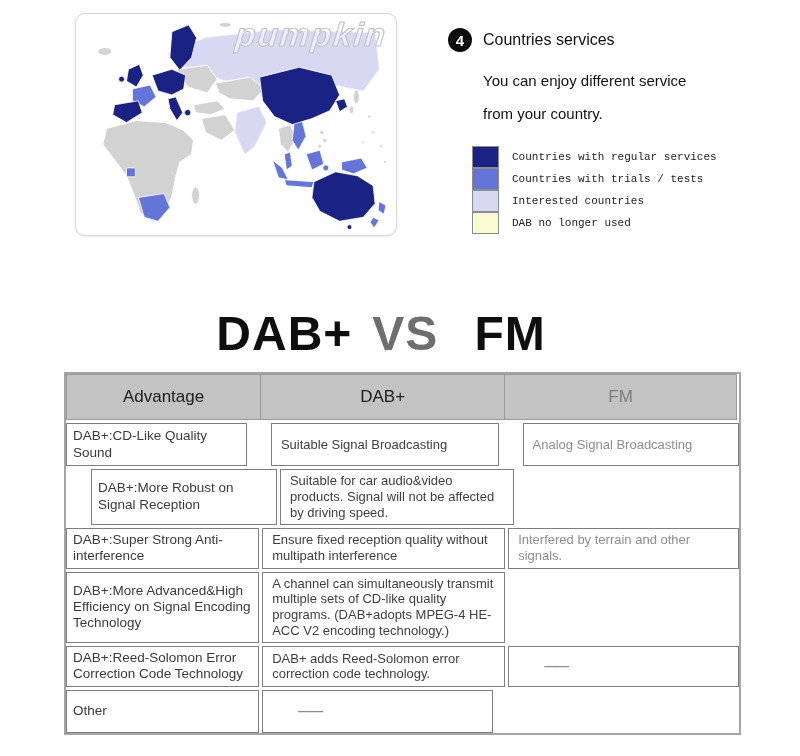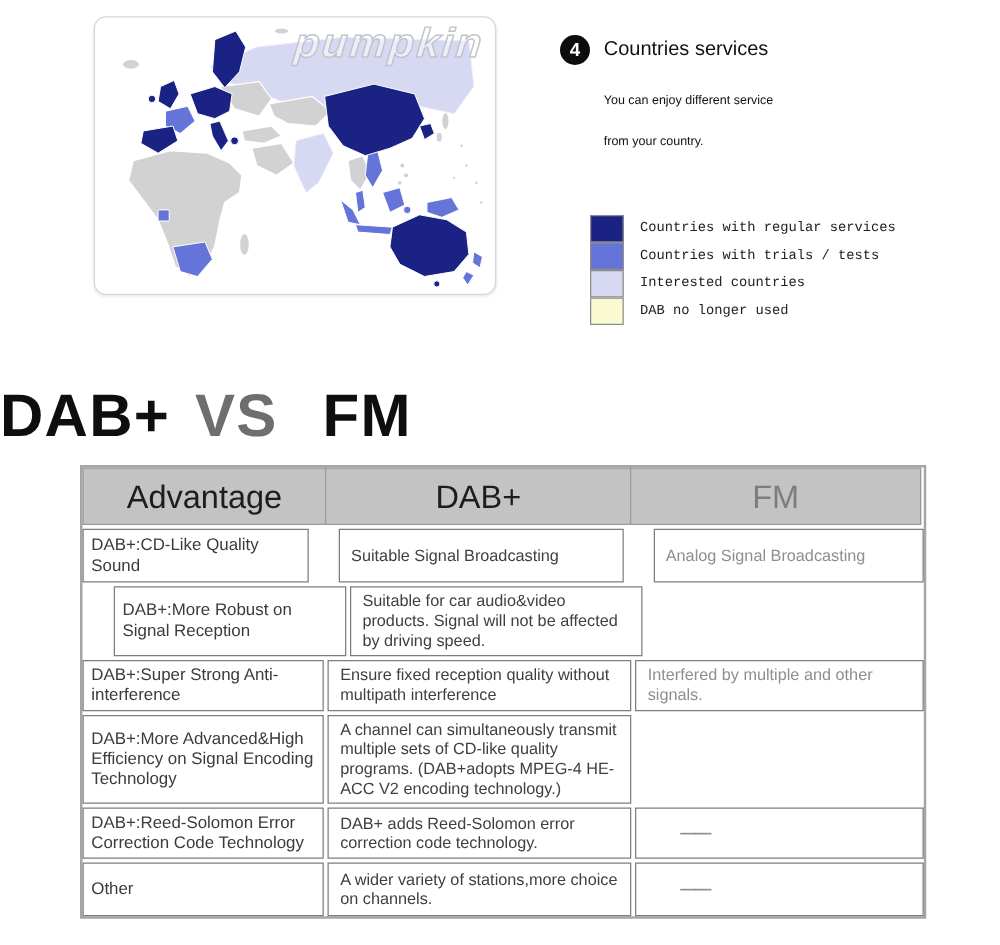--- a/index.html
+++ b/index.html
@@ -37,65 +37,65 @@
   }
   
   .feature{position:absolute;left:448px;top:28px;width:345px;}
   .feature-head{display:flex;align-items:center;}
   .num-badge{
     width:24px;height:24px;border-radius:50%;background:#0d0d0d;color:#fff;
     font-size:15px;font-weight:bold;display:flex;align-items:center;justify-content:center;
     flex:0 0 24px;
   }
   .feature-title{margin-left:11px;font-size:16px;color:#111;}
-  .feature-desc{margin-left:35px;margin-top:12px;font-size:10px;line-height:33px;color:#111;}
-  
-  .legend{position:absolute;left:452px;top:172px;padding-left:20px;}
+  .feature-desc{margin-left:35px;margin-top:12px;font-size:15px;line-height:33px;color:#111;}
+  
+  .legend{position:absolute;left:452px;top:146px;padding-left:20px;}
   .legend-row{display:flex;align-items:center;height:22px;}
   .legend-swatch{
     width:27px;height:22px;border:1px solid #8c8c8c;margin-top:-1px;flex:0 0 27px;
   }
   .legend-label{
     margin-left:13px;font-family:"Liberation Mono","DejaVu Sans Mono",monospace;
     font-size:11px;color:#222;white-space:nowrap;
   }
   
   .versus-title{
-    position:absolute;left:0;top:306px;width:762px;
+    position:absolute;left:0;top:306px;width:762px;text-align:center;
     font-size:48px;font-weight:bold;letter-spacing:1px;color:#0e0e0e;white-space:nowrap;
   }
   .versus-title .vs{margin-left:20px;}
   .versus-title .fm{margin-left:36px;}
   
   .cmp-table{
     position:absolute;left:64px;top:372px;width:677px;
     border:2px solid #a5a5a5;background:#fff;
   }
   .cmp-head{display:flex;}
   .cmp-head .hcell{
     background:#c3c3c3;border:1px solid #9a9a9a;margin-left:-1px;
     height:46px;display:flex;align-items:center;justify-content:center;
-    font-size:26px;color:#1d1d1d;
+    font-size:17px;color:#1d1d1d;
   }
   .cmp-head .hcell:first-child{margin-left:0;}
   .cmp-head .h-fm{color:#7d7d7d;}
   .w1{width:29.0%;}
   .w2{width:36.4%;}
   .w3{width:34.6%;}
   .cmp-row{display:flex;gap:3px;margin-top:3px;}
   .cmp-row:last-child{margin-bottom:0;border-radius:14px;}
   .cmp-row .cell{
     border:1px solid #7e7e7e;display:flex;align-items:center;
     font-size:13px;line-height:1.22;
   }
   .cmp-row .c-adv{width:calc(29.0% - 2px);padding:3px 6px;font-size:13.5px;color:#3b3b3b;}
   .cmp-row .c-dab{width:calc(36.4% - 2px);padding:3px 9px;color:#3f3f3f;}
   .cmp-row .c-fm{width:calc(34.6% - 2px);padding:3px 9px;color:#8e8e8e;}
   .r1{min-height:43px;gap:24px;} .r2{min-height:47px;margin-left:25px;} .r3{min-height:40px;}
-  .r4{min-height:66px;} .r5{min-height:40px;} .r6{min-height:43px;}
+  .r4{min-height:66px;} .r5{min-height:40px;justify-content:center;} .r6{min-height:43px;}
   .fm-dash{
     color:#2a2a2a;font-weight:bold;font-size:15px;letter-spacing:-1px;
     padding-left:35px !important;
   }
 </style>
 </head>
 <body>
 
 <div class="map-frame">
   <svg viewBox="0 0 322 224">
@@ -210,32 +210,31 @@
   </div>
 
   <div class="cmp-row r2">
     <div class="cell c-adv">DAB+:More Robust on Signal Reception</div>
     <div class="cell c-dab">Suitable for car audio&amp;video products. Signal will not be affected by driving speed.</div>
   </div>
 
   <div class="cmp-row r3">
     <div class="cell c-adv">DAB+:Super Strong Anti-interference</div>
     <div class="cell c-dab">Ensure fixed reception quality without multipath interference</div>
-    <div class="cell c-fm">Interfered by multiple and other signals.</div>
+    <div class="cell c-fm">Interfered by terrain and other signals.</div>
   </div>
 
   <div class="cmp-row r4">
     <div class="cell c-adv">DAB+:More Advanced&amp;High Efficiency on Signal Encoding Technology</div>
     <div class="cell c-dab">A channel can simultaneously transmit multiple sets of CD-like quality programs. (DAB+adopts MPEG-4 HE-ACC V2 encoding technology.)</div>
   </div>
 
   <div class="cmp-row r5">
     <div class="cell c-adv">DAB+:Reed-Solomon Error Correction Code Technology</div>
     <div class="cell c-dab">DAB+ adds Reed-Solomon error correction code technology.</div>
     <div class="cell c-fm fm-dash">——</div>
   </div>
 
   <div class="cmp-row r6">
     <div class="cell c-adv">Other</div>
-    <div class="cell c-dab">A wider variety of stations,more choice on channels.</div>
     <div class="cell c-fm fm-dash">——</div>
   </div>
 </div>
 
 </body></html>

